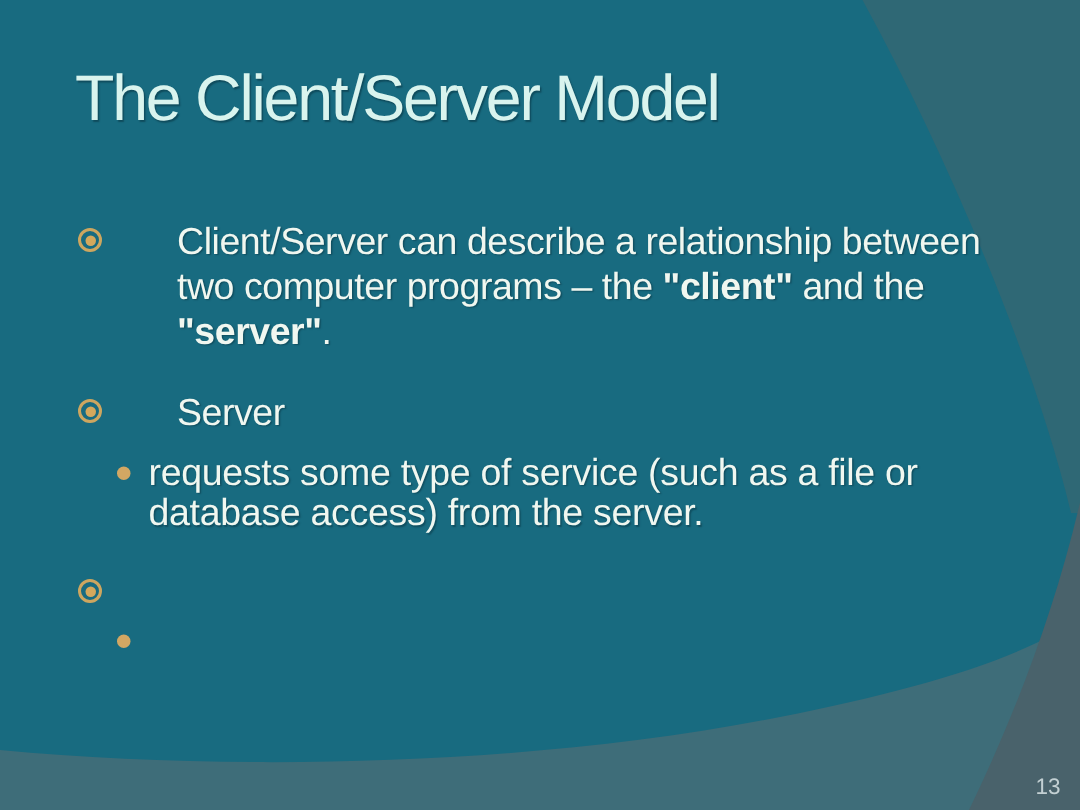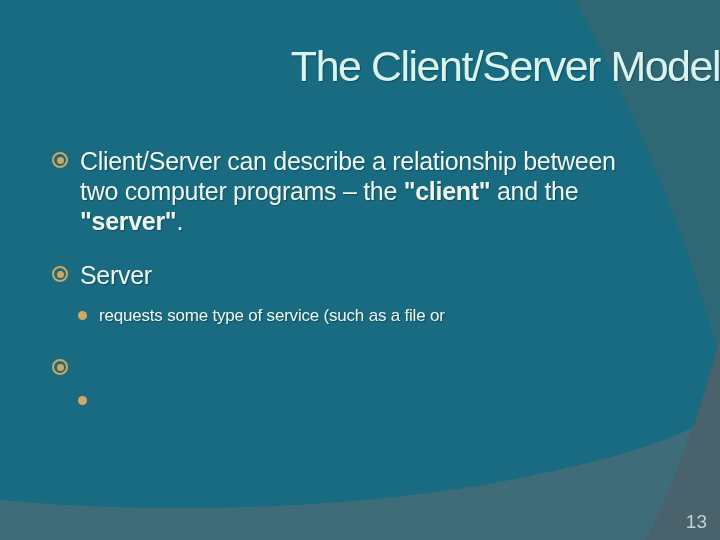--- a/index.html
+++ b/index.html
@@ -9,37 +9,37 @@
     overflow: hidden;
     background: #186b80;
     font-family: "Liberation Sans", sans-serif;
   }
   .bg-svg {
     position: absolute; left: 0; top: 0; width: 720px; height: 540px;
   }
   .title {
     position: absolute;
     top: 42px; left: 50px; width: 670px;
-    text-align: right;
+    text-align: left;
     font-size: 43px;
     line-height: 48px;
     letter-spacing: -1.5px;
     color: #d9f4ee;
     text-shadow: 1px 1px 1px rgba(0, 30, 40, 0.4);
     white-space: nowrap;
   }
   .bullets {
     position: absolute;
     left: 52px; top: 146px; width: 660px;
     color: #f0f7f0;
     text-shadow: 1px 1px 1px rgba(0, 25, 35, 0.35);
   }
   .row { display: flex; align-items: flex-start; }
-  .row.l1 { margin-top: 24px; font-size: 25px; line-height: 30px; letter-spacing: -0.3px; }
-  .row.l2 { margin-top: 12px; margin-left: 26px; font-size: 17px; line-height: 27px; letter-spacing: -0.2px; }
+  .row.l1 { margin-top: 24px; font-size: 25px; line-height: 30px; letter-spacing: -0.3px; gap: 38px; }
+  .row.l2 { margin-top: 12px; margin-left: 26px; font-size: 25px; line-height: 27px; letter-spacing: -0.2px; }
   .row:first-child { margin-top: 0; }
   .icon.l1 {
     flex: 0 0 auto;
     width: 12px; height: 12px;
     border: 2.5px solid #cda65f;
     border-radius: 50%;
     margin: 6px 12px 0 0;
     position: relative;
     box-sizing: content-box;
   }
@@ -53,21 +53,21 @@
     flex: 0 0 auto;
     width: 9px; height: 9px;
     background: #d2a763;
     border-radius: 50%;
     margin: 9px 12px 0 0;
   }
   .txt .bold { font-weight: bold; }
   .page-number {
     position: absolute;
     right: 13px; bottom: 7px;
-    font-size: 19px;
+    font-size: 15px;
     color: #c3d0d3;
   }
 </style>
 </head>
 <body>
 
 <svg class="bg-svg" viewBox="0 0 720 540" xmlns="http://www.w3.org/2000/svg">
   <rect x="0" y="0" width="720" height="540" fill="#186b80"></rect>
   <path d="M575,0 C635,110 692,248 714,342 L720,342 L720,0 Z" fill="#2f6875"></path>
   <path d="M0,500 C160,515 360,510 520,478 C610,460 680,440 720,412 L720,540 L0,540 Z" fill="#3e6d79"></path>
@@ -92,20 +92,21 @@
         <span class="icon-dot"></span>
       </span>
       <div class="txt">
         <div class="line"><span>Server</span></div>
       </div>
     </div>
     <div class="row l2">
       <span class="icon l2"></span>
       <div class="txt">
         <div class="line"><span>requests some type of service (such as a file or</span></div>
+        <div class="line"><span>database access) from the server.</span></div>
       </div>
     </div>
     <div class="row l1">
       <span class="icon l1">
         <span class="icon-dot"></span>
       </span>
     </div>
     <div class="row l2">
       <span class="icon l2"></span>
     </div>

